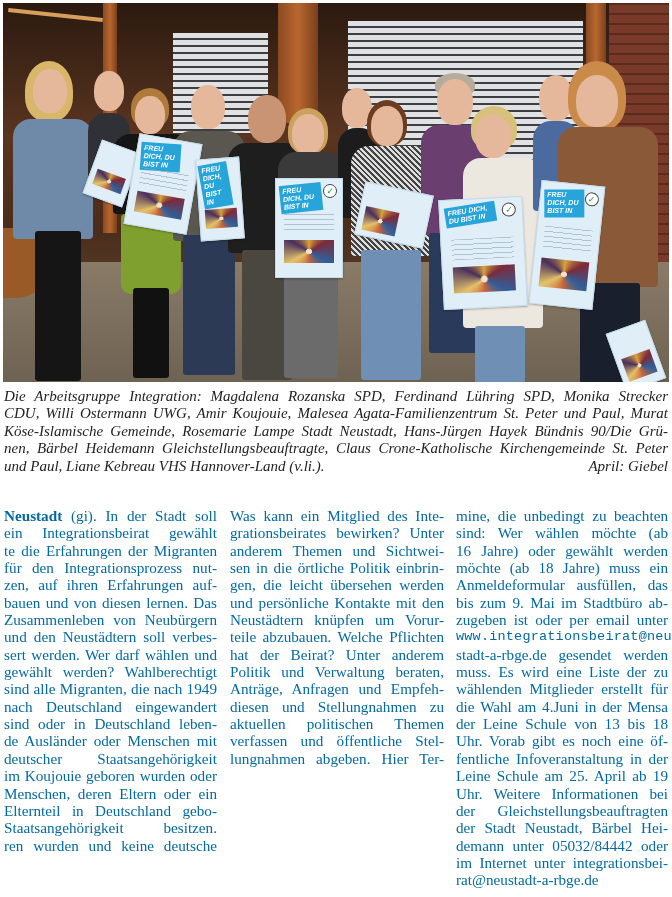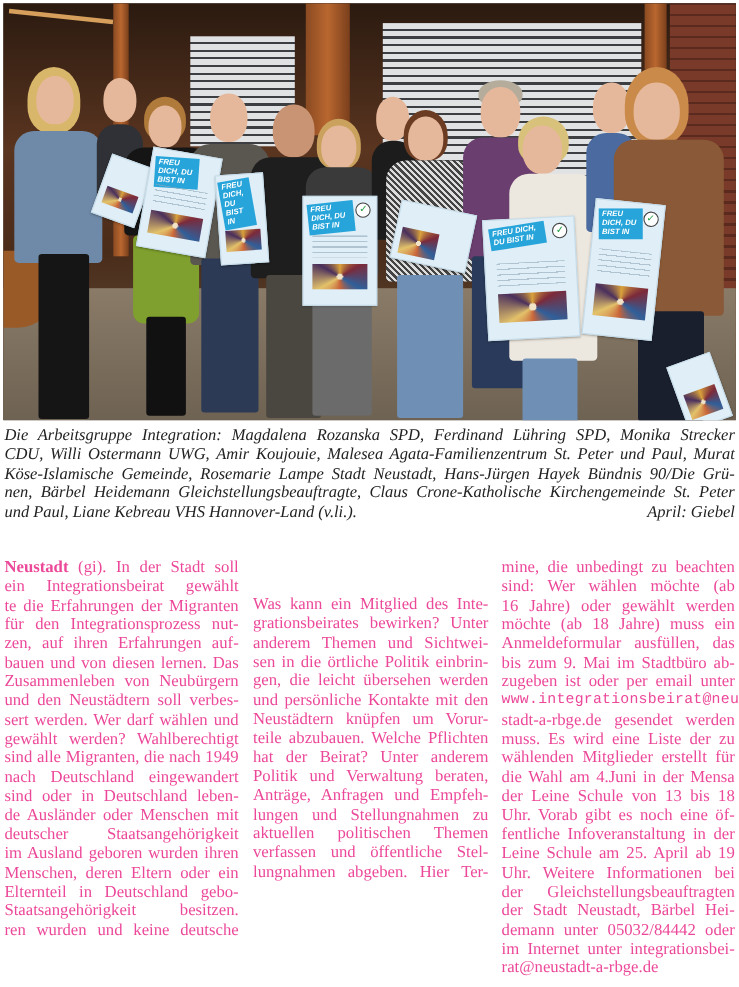--- a/index.html
+++ b/index.html
@@ -31,23 +31,23 @@
     background: radial-gradient(circle at 50% 50%, #f1e3c8 0 10%, transparent 11%), conic-gradient(#d9a23c, #7c2a3a, #2f5f9a, #c9653a, #e3c26a, #4a2f5c, #d9a23c); }
   .poster .lines { position: absolute; left: 12%; width: 76%; top: 36%; height: 20%;
     background: repeating-linear-gradient(180deg, #8fa7b6 0 1px, transparent 1px 5px); opacity: .6; }
 
   
   .caption { position: absolute; left: 4px; top: 388px; width: 664px; font-style: italic; font-size: 15px; line-height: 17.4px; color: #222; }
   .caption .cline { display: block; text-align: justify; text-align-last: justify; white-space: nowrap; height: 17.4px; overflow: visible; }
   .caption .cline.last { text-align-last: auto; display: flex; justify-content: space-between; font-style: italic; }
 
   
-  .col { position: absolute; top: 507px; font-size: 15.2px; line-height: 17.35px; color: #ec4899; }
+  .col { position: absolute; top: 507px; font-size: 15.2px; line-height: 17.35px; color: #0369a1; }
   .col1 { left: 4px; width: 213px; }
-  .col2 { left: 230px; width: 214px; margin-top: 34px; }
+  .col2 { left: 230px; width: 214px; }
   .col3 { left: 456px; width: 212px; }
   .line { display: block; height: 17.35px; text-align: justify; text-align-last: justify; white-space: nowrap; overflow: visible; }
   .line.last { text-align-last: left; }
   .dateline { font-weight: bold; }
   .mono { font-family: "Liberation Mono", "DejaVu Sans Mono", monospace; font-size: 13.5px; letter-spacing: .2px; }
 </style>
 </head>
 <body>
 
 <div class="photo">
@@ -186,40 +186,40 @@
   <span class="line">bauen und von diesen lernen. Das</span>
   <span class="line">Zusammenleben von Neubürgern</span>
   <span class="line">und den Neustädtern soll verbes-</span>
   <span class="line">sert werden. Wer darf wählen und</span>
   <span class="line">gewählt werden? Wahlberechtigt</span>
   <span class="line">sind alle Migranten, die nach 1949</span>
   <span class="line">nach Deutschland eingewandert</span>
   <span class="line">sind oder in Deutschland leben-</span>
   <span class="line">de Ausländer oder Menschen mit</span>
   <span class="line">deutscher Staatsangehörigkeit</span>
-  <span class="line">im Ausland geboren wurden ihren</span>
+  <span class="line">im Koujouie geboren wurden oder</span>
   <span class="line">Menschen, deren Eltern oder ein</span>
   <span class="line">Elternteil in Deutschland gebo-</span>
   <span class="line">Staatsangehörigkeit besitzen.</span>
   <span class="line">ren wurden und keine deutsche</span>
 </div>
 
 <div class="col col2">
   <span class="line">Was kann ein Mitglied des Inte-</span>
   <span class="line">grationsbeirates bewirken? Unter</span>
   <span class="line">anderem Themen und Sichtwei-</span>
   <span class="line">sen in die örtliche Politik einbrin-</span>
   <span class="line">gen, die leicht übersehen werden</span>
   <span class="line">und persönliche Kontakte mit den</span>
   <span class="line">Neustädtern knüpfen um Vorur-</span>
   <span class="line">teile abzubauen. Welche Pflichten</span>
   <span class="line">hat der Beirat? Unter anderem</span>
   <span class="line">Politik und Verwaltung beraten,</span>
   <span class="line">Anträge, Anfragen und Empfeh-</span>
-  <span class="line">lungen und Stellungnahmen zu</span>
+  <span class="line">diesen und Stellungnahmen zu</span>
   <span class="line">aktuellen politischen Themen</span>
   <span class="line">verfassen und öffentliche Stel-</span>
   <span class="line">lungnahmen abgeben. Hier Ter-</span>
 </div>
 
 <div class="col col3">
   <span class="line">mine, die unbedingt zu beachten</span>
   <span class="line">sind: Wer wählen möchte (ab</span>
   <span class="line">16 Jahre) oder gewählt werden</span>
   <span class="line">möchte (ab 18 Jahre) muss ein</span>

